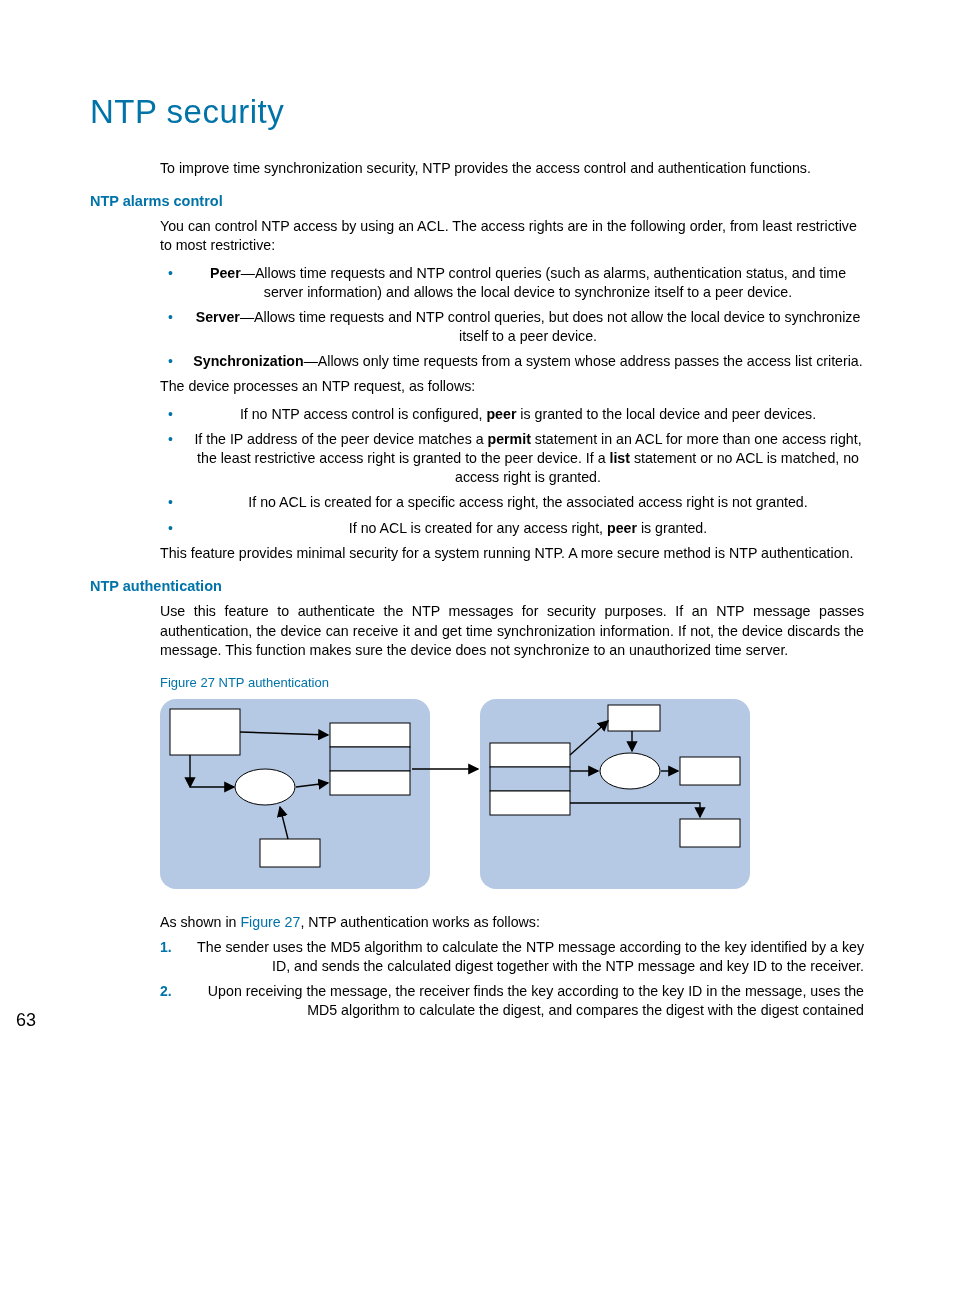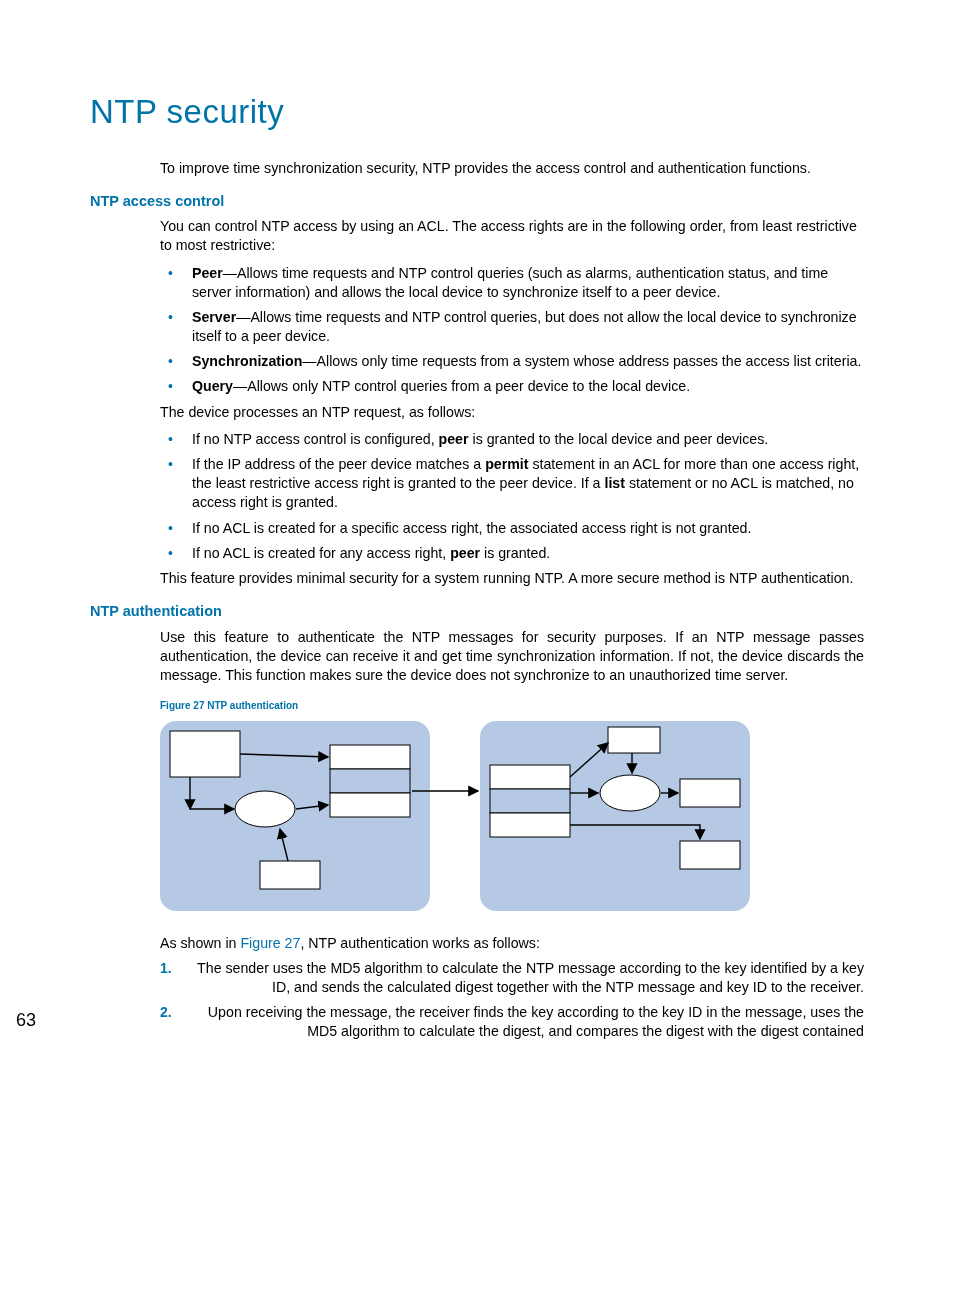--- a/index.html
+++ b/index.html
@@ -35,20 +35,21 @@
   .para {
     margin: 0 0 6px 70px;
   }
   .para-just {
     text-align: justify;
   }
   ul.bullets {
     list-style: none;
     padding: 0;
     margin: 8px 0 6px 70px;
+    text-align: center;
   }
   ul.bullets > li {
     position: relative;
     padding-left: 32px;
     margin: 6px 0;
   }
   ul.bullets > li::before {
     content: "•";
     position: absolute;
     left: 8px;
@@ -74,22 +75,22 @@
     position: absolute;
     left: 0;
     top: 0;
     color: #0073a8;
     font-weight: bold;
     font-size: 14px;
   }
   .bold { font-weight: bold; }
   .figcap {
     color: #0073a8;
-    font-weight: bold;
-    font-size: 10px;
+    font-weight: normal;
+    font-size: 13px;
     margin: 14px 0 8px 70px;
   }
   .figref { color: #0073a8; }
   .figure-wrap { margin: 0 0 18px 70px; }
 
   
   .panel {
     fill: #b6c9e4;
     stroke: none;
     rx: 16; ry: 16;
@@ -124,36 +125,33 @@
 </style>
 </head>
 <body>
 
 <div class="page">
 
   <div class="h1">NTP security</div>
 
   <p class="para">To improve time synchronization security, NTP provides the access control and authentication functions.</p>
 
-  <div class="h2">NTP access control</div>
+  <div class="h2">NTP alarms control</div>
 
   <p class="para">You can control NTP access by using an ACL. The access rights are in the following order, from least restrictive to most restrictive:</p>
 
   <ul class="bullets">
     <li>
       <span class="bold">Peer</span><span>—Allows time requests and NTP control queries (such as alarms, authentication status, and time server information) and allows the local device to synchronize itself to a peer device.</span>
     </li>
     <li>
       <span class="bold">Server</span><span>—Allows time requests and NTP control queries, but does not allow the local device to synchronize itself to a peer device.</span>
     </li>
     <li>
       <span class="bold">Synchronization</span><span>—Allows only time requests from a system whose address passes the access list criteria.</span>
-    </li>
-    <li>
-      <span class="bold">Query</span><span>—Allows only NTP control queries from a peer device to the local device.</span>
     </li>
   </ul>
 
   <p class="para">The device processes an NTP request, as follows:</p>
 
   <ul class="bullets">
     <li>
       <span>If no NTP access control is configured, </span><span class="bold">peer</span><span> is granted to the local device and peer devices.</span>
     </li>
     <li>

